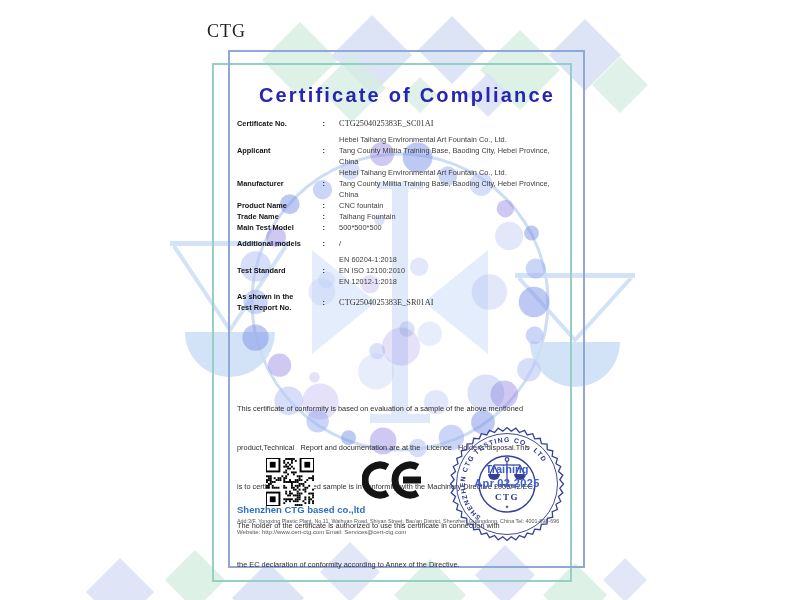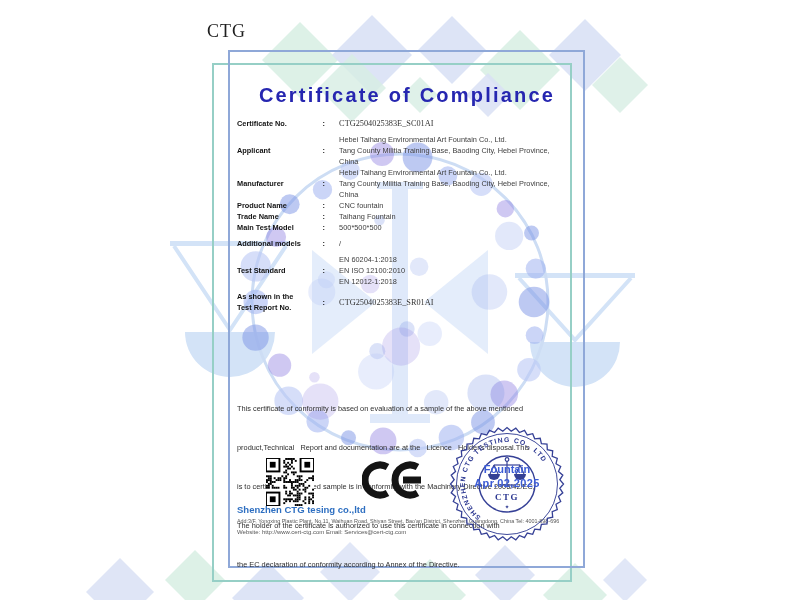--- a/index.html
+++ b/index.html
@@ -411,21 +411,21 @@
         <path d="M46,40 H72"></path>
         <path d="M46,40 L42,49 M46,40 L50,49"></path>
         <path d="M72,40 L68,49 M72,40 L76,49"></path>
         <path d="M40,49 A6,6 0 0 0 52,49 Z" fill="#2a3690" stroke="none"></path>
         <path d="M66,49 A6,6 0 0 0 78,49 Z" fill="#2a3690" stroke="none"></path>
         <path d="M52,60 H66"></path>
       </g>
       <text x="59" y="75" text-anchor="middle" font-size="9" font-weight="bold" letter-spacing="1.5" fill="#2a3690" font-family="Liberation Serif, serif">CTG</text>
       <text x="59" y="84" text-anchor="middle" font-size="6" fill="#2a3690">✦</text>
     </svg>
-    <div class="stamp-manager">Fountain</div>
+    <div class="stamp-manager">Training</div>
     <div class="stamp-date">Apr.02,2025</div>
   </div>
 
-  <div class="footer-company">Shenzhen CTG tesing co.,ltd</div>
+  <div class="footer-company">Shenzhen CTG based co.,ltd</div>
   <div class="footer-address">Add:3/F,  Yongxing Plastic Plant, No.11, Waihuan Road, Shiyan Street, Bao'an District, Shenzhen,Guangdong, China    Tel: 4001-898-696</div>
   <div class="footer-website">Website: http://www.cert-ctg.com Email: Services@cert-ctg.com</div>
 
 </div>
 
 </body></html>

